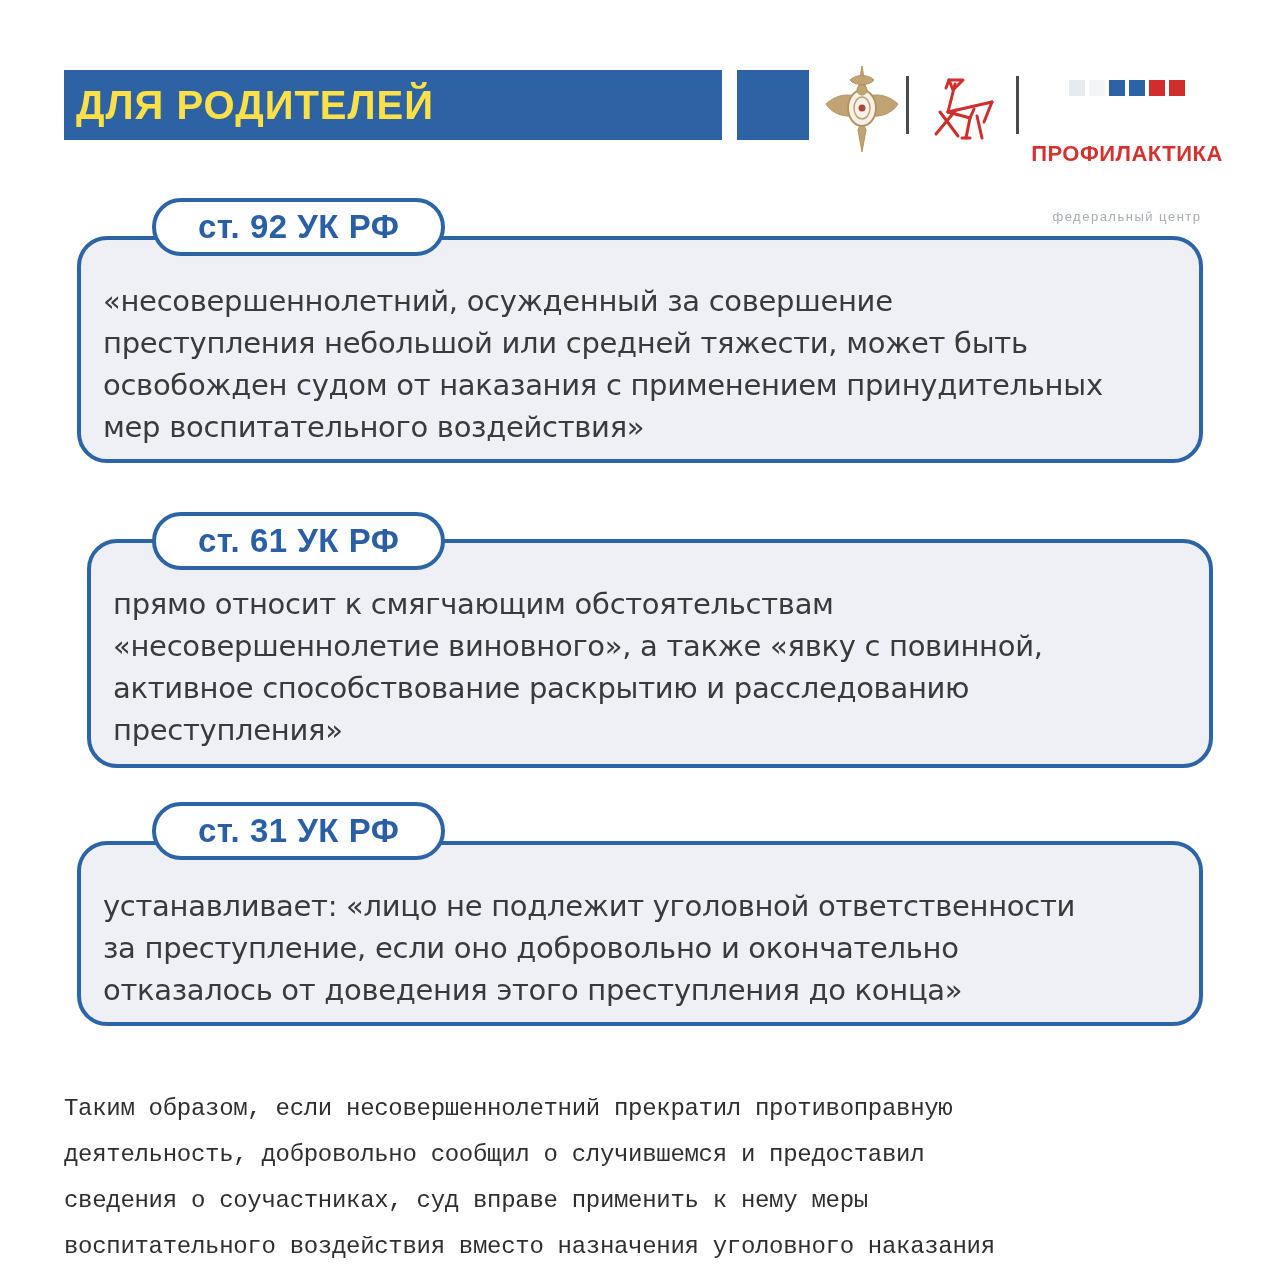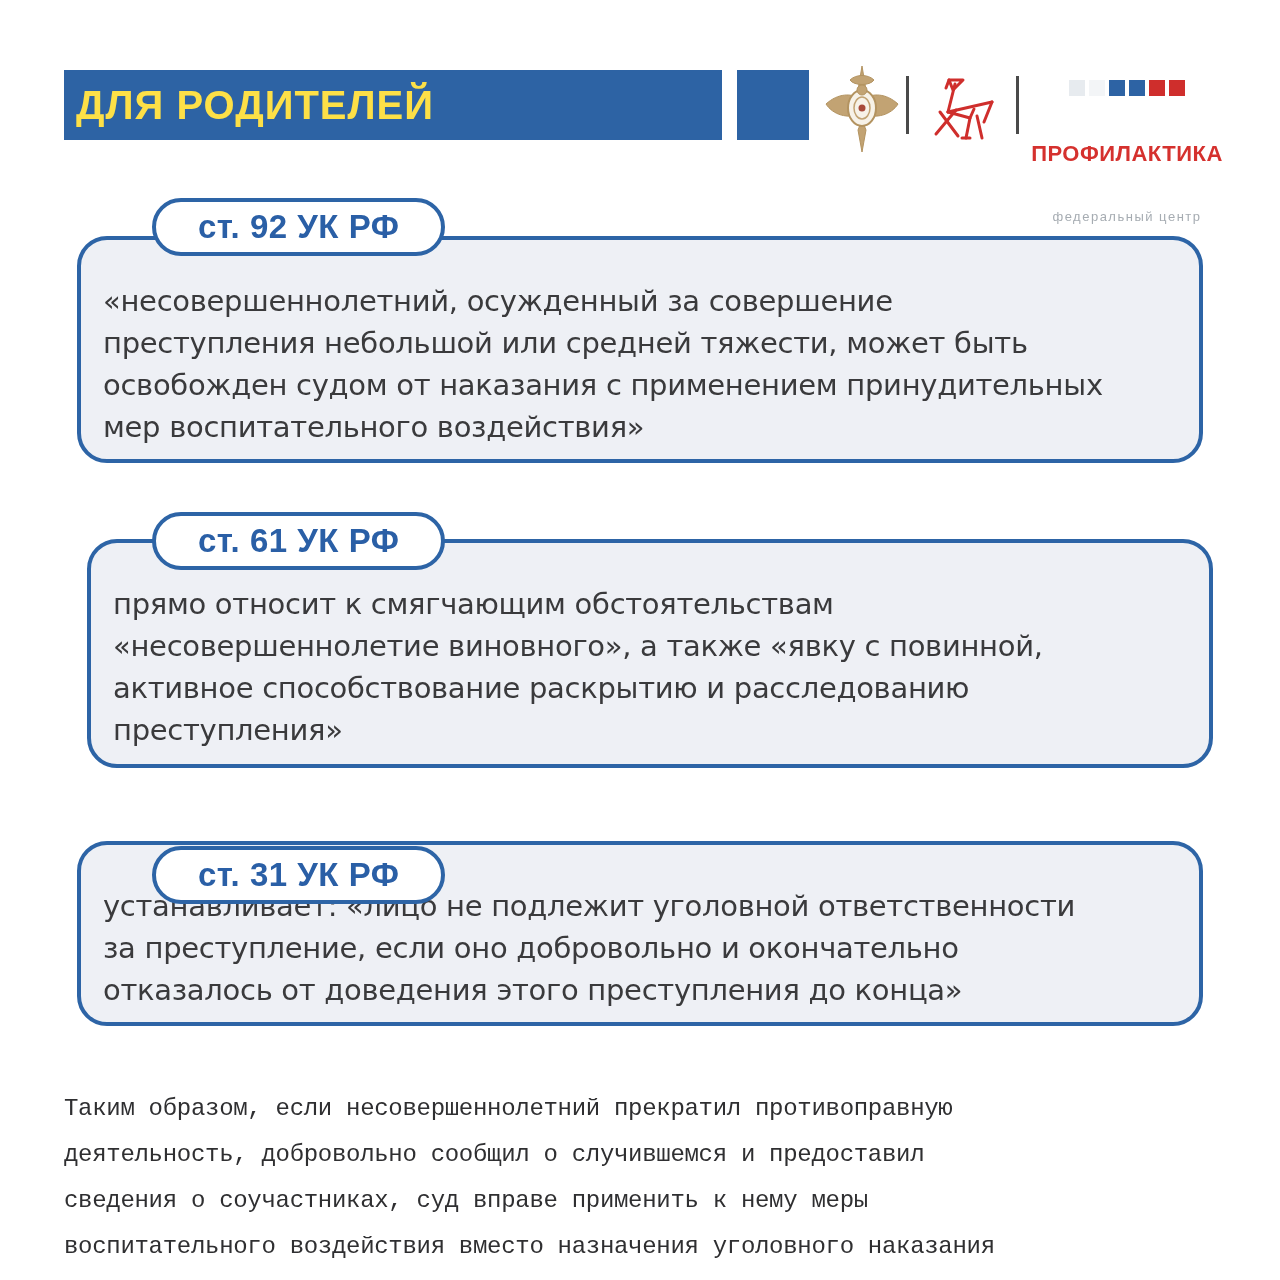--- a/index.html
+++ b/index.html
@@ -68,21 +68,21 @@
     left: 152px; height: 58px;
     background: #ffffff;
     border: 4px solid #2d64a6;
     border-radius: 29px;
     display: inline-flex; align-items: center;
     padding: 12px 42px;
     z-index: 2;
   }
   .pill-1 { top: 198px; }
   .pill-2 { top: 512px; }
-  .pill-3 { top: 802px; margin-top: 44px; }
+  .pill-3 { top: 802px; }
   .pill-label {
     color: #2a5fa6;
     font-size: 33px; font-weight: 900;
     letter-spacing: 0.5px; white-space: nowrap;
   }
 
   .card-text {
     padding: 40px 38px 0 22px;
     font-family: "DejaVu Sans", sans-serif;
     font-size: 29px;

